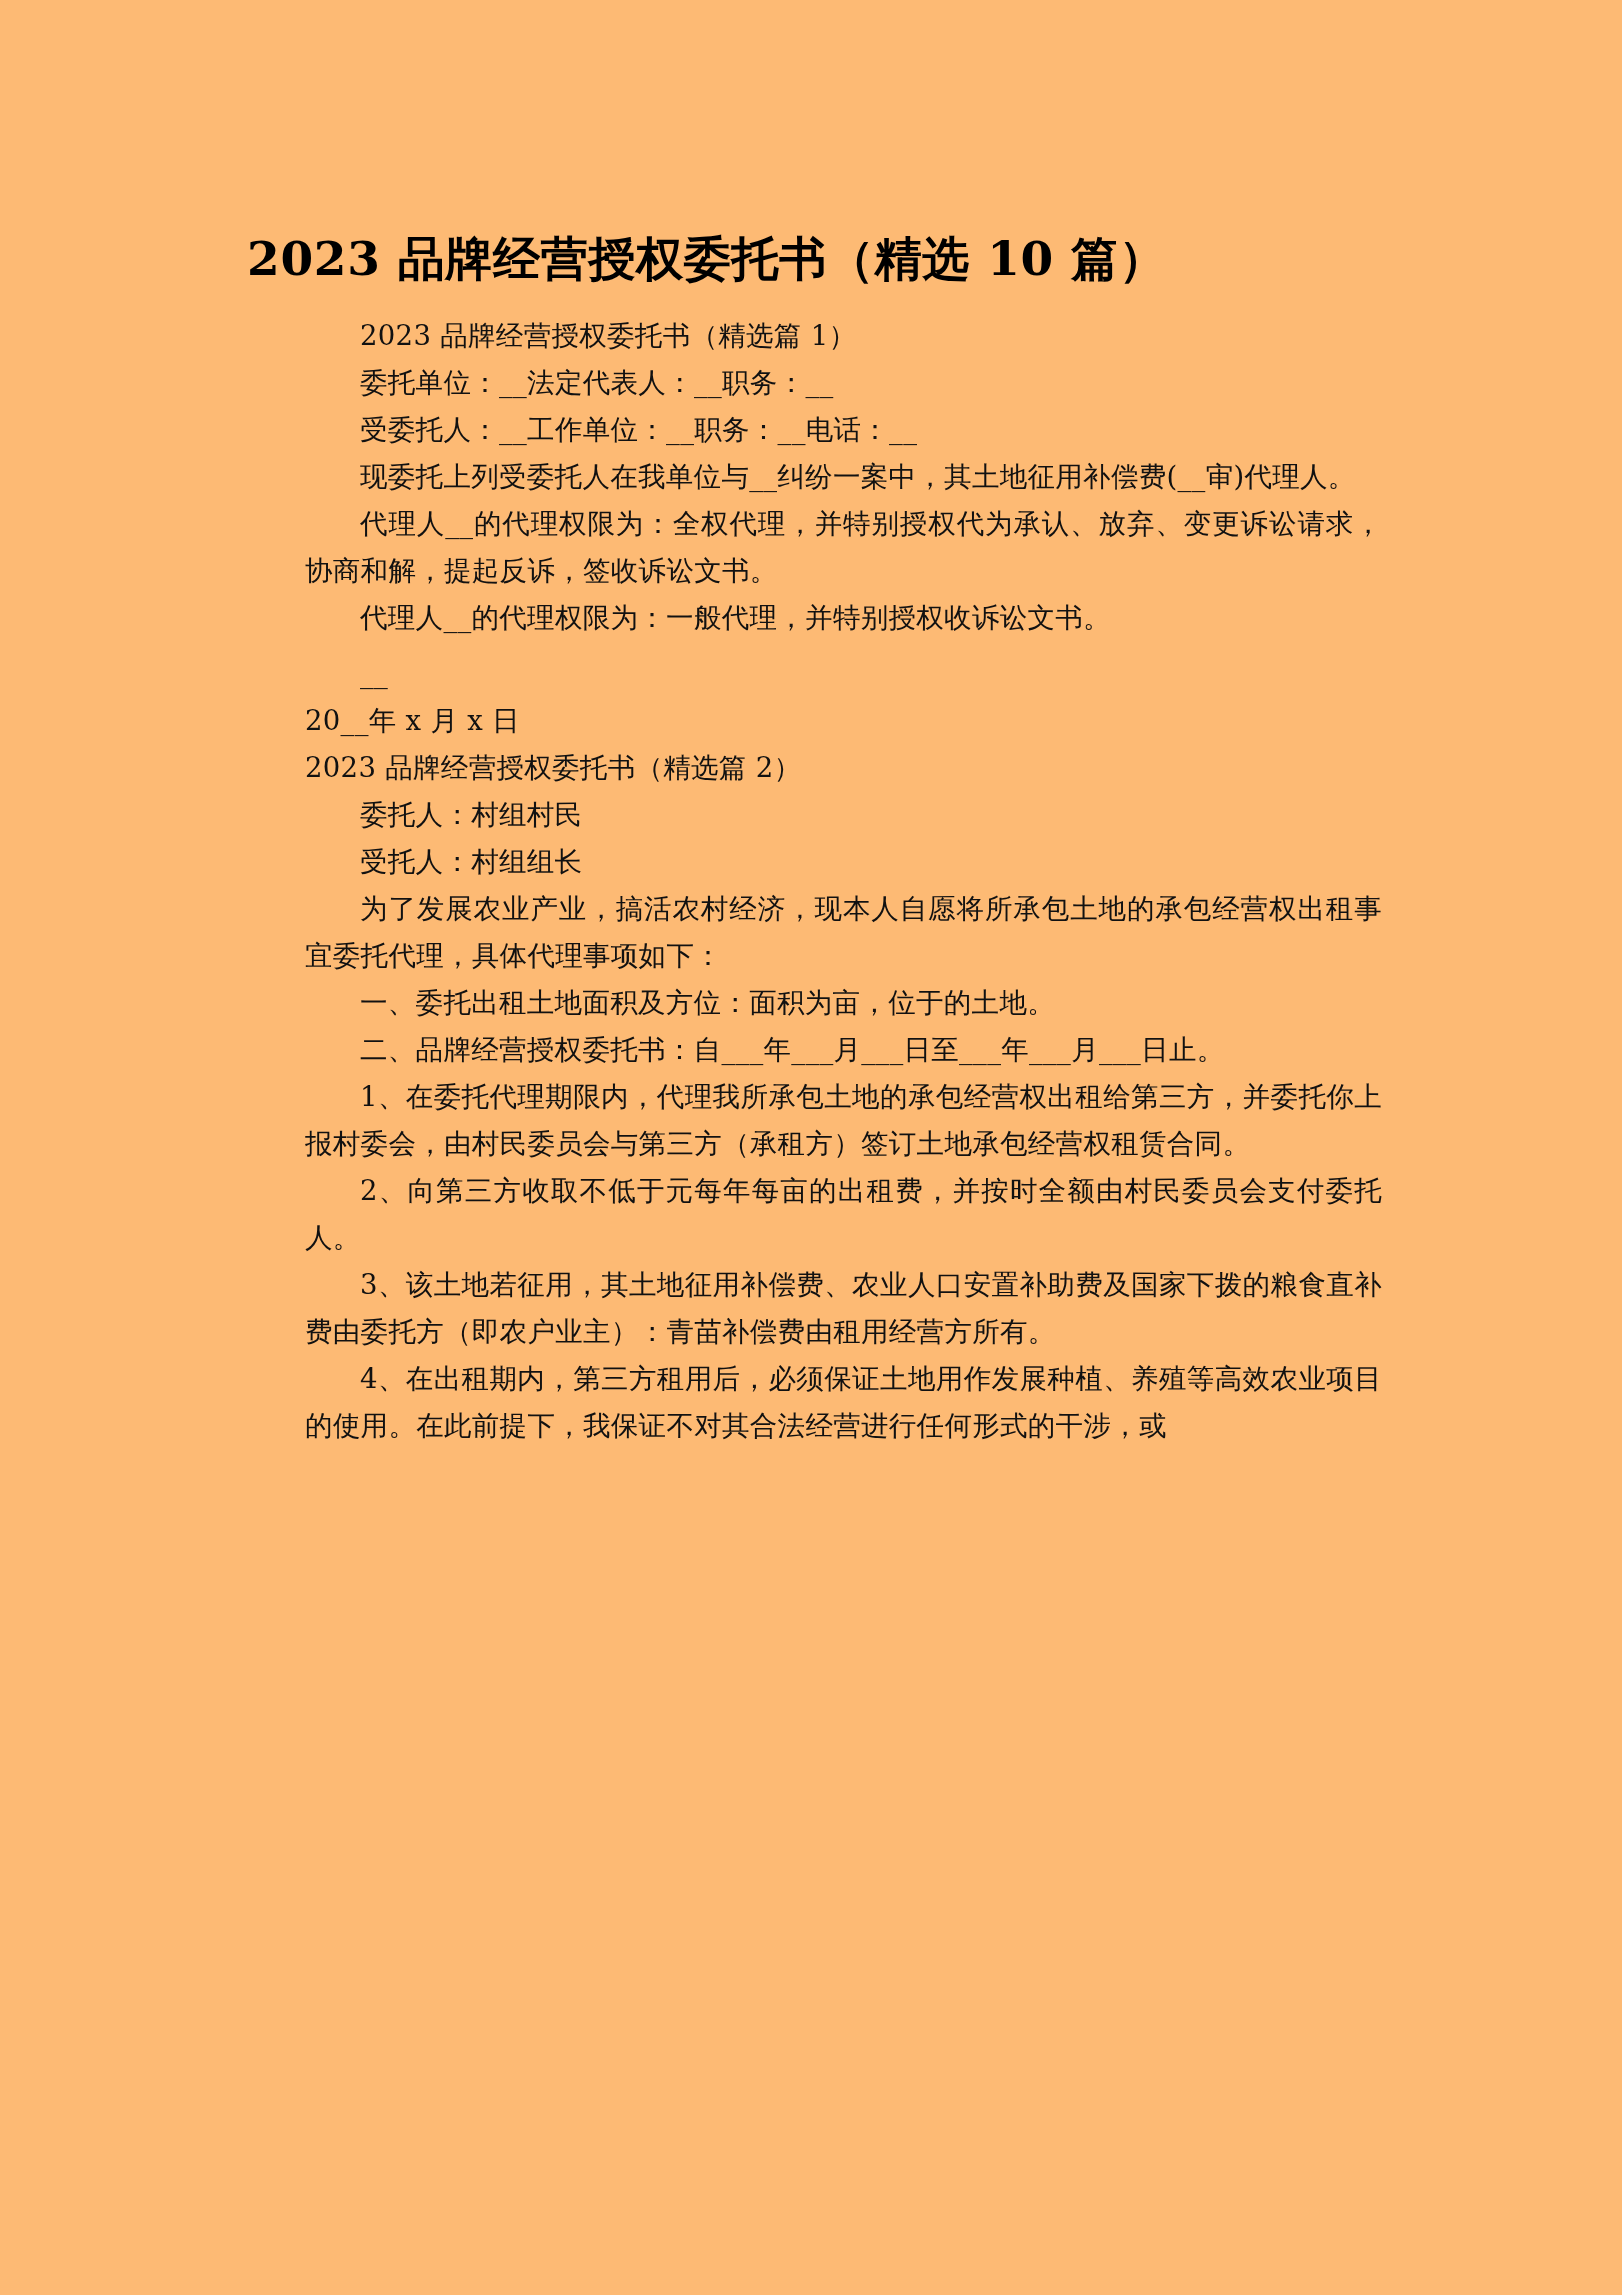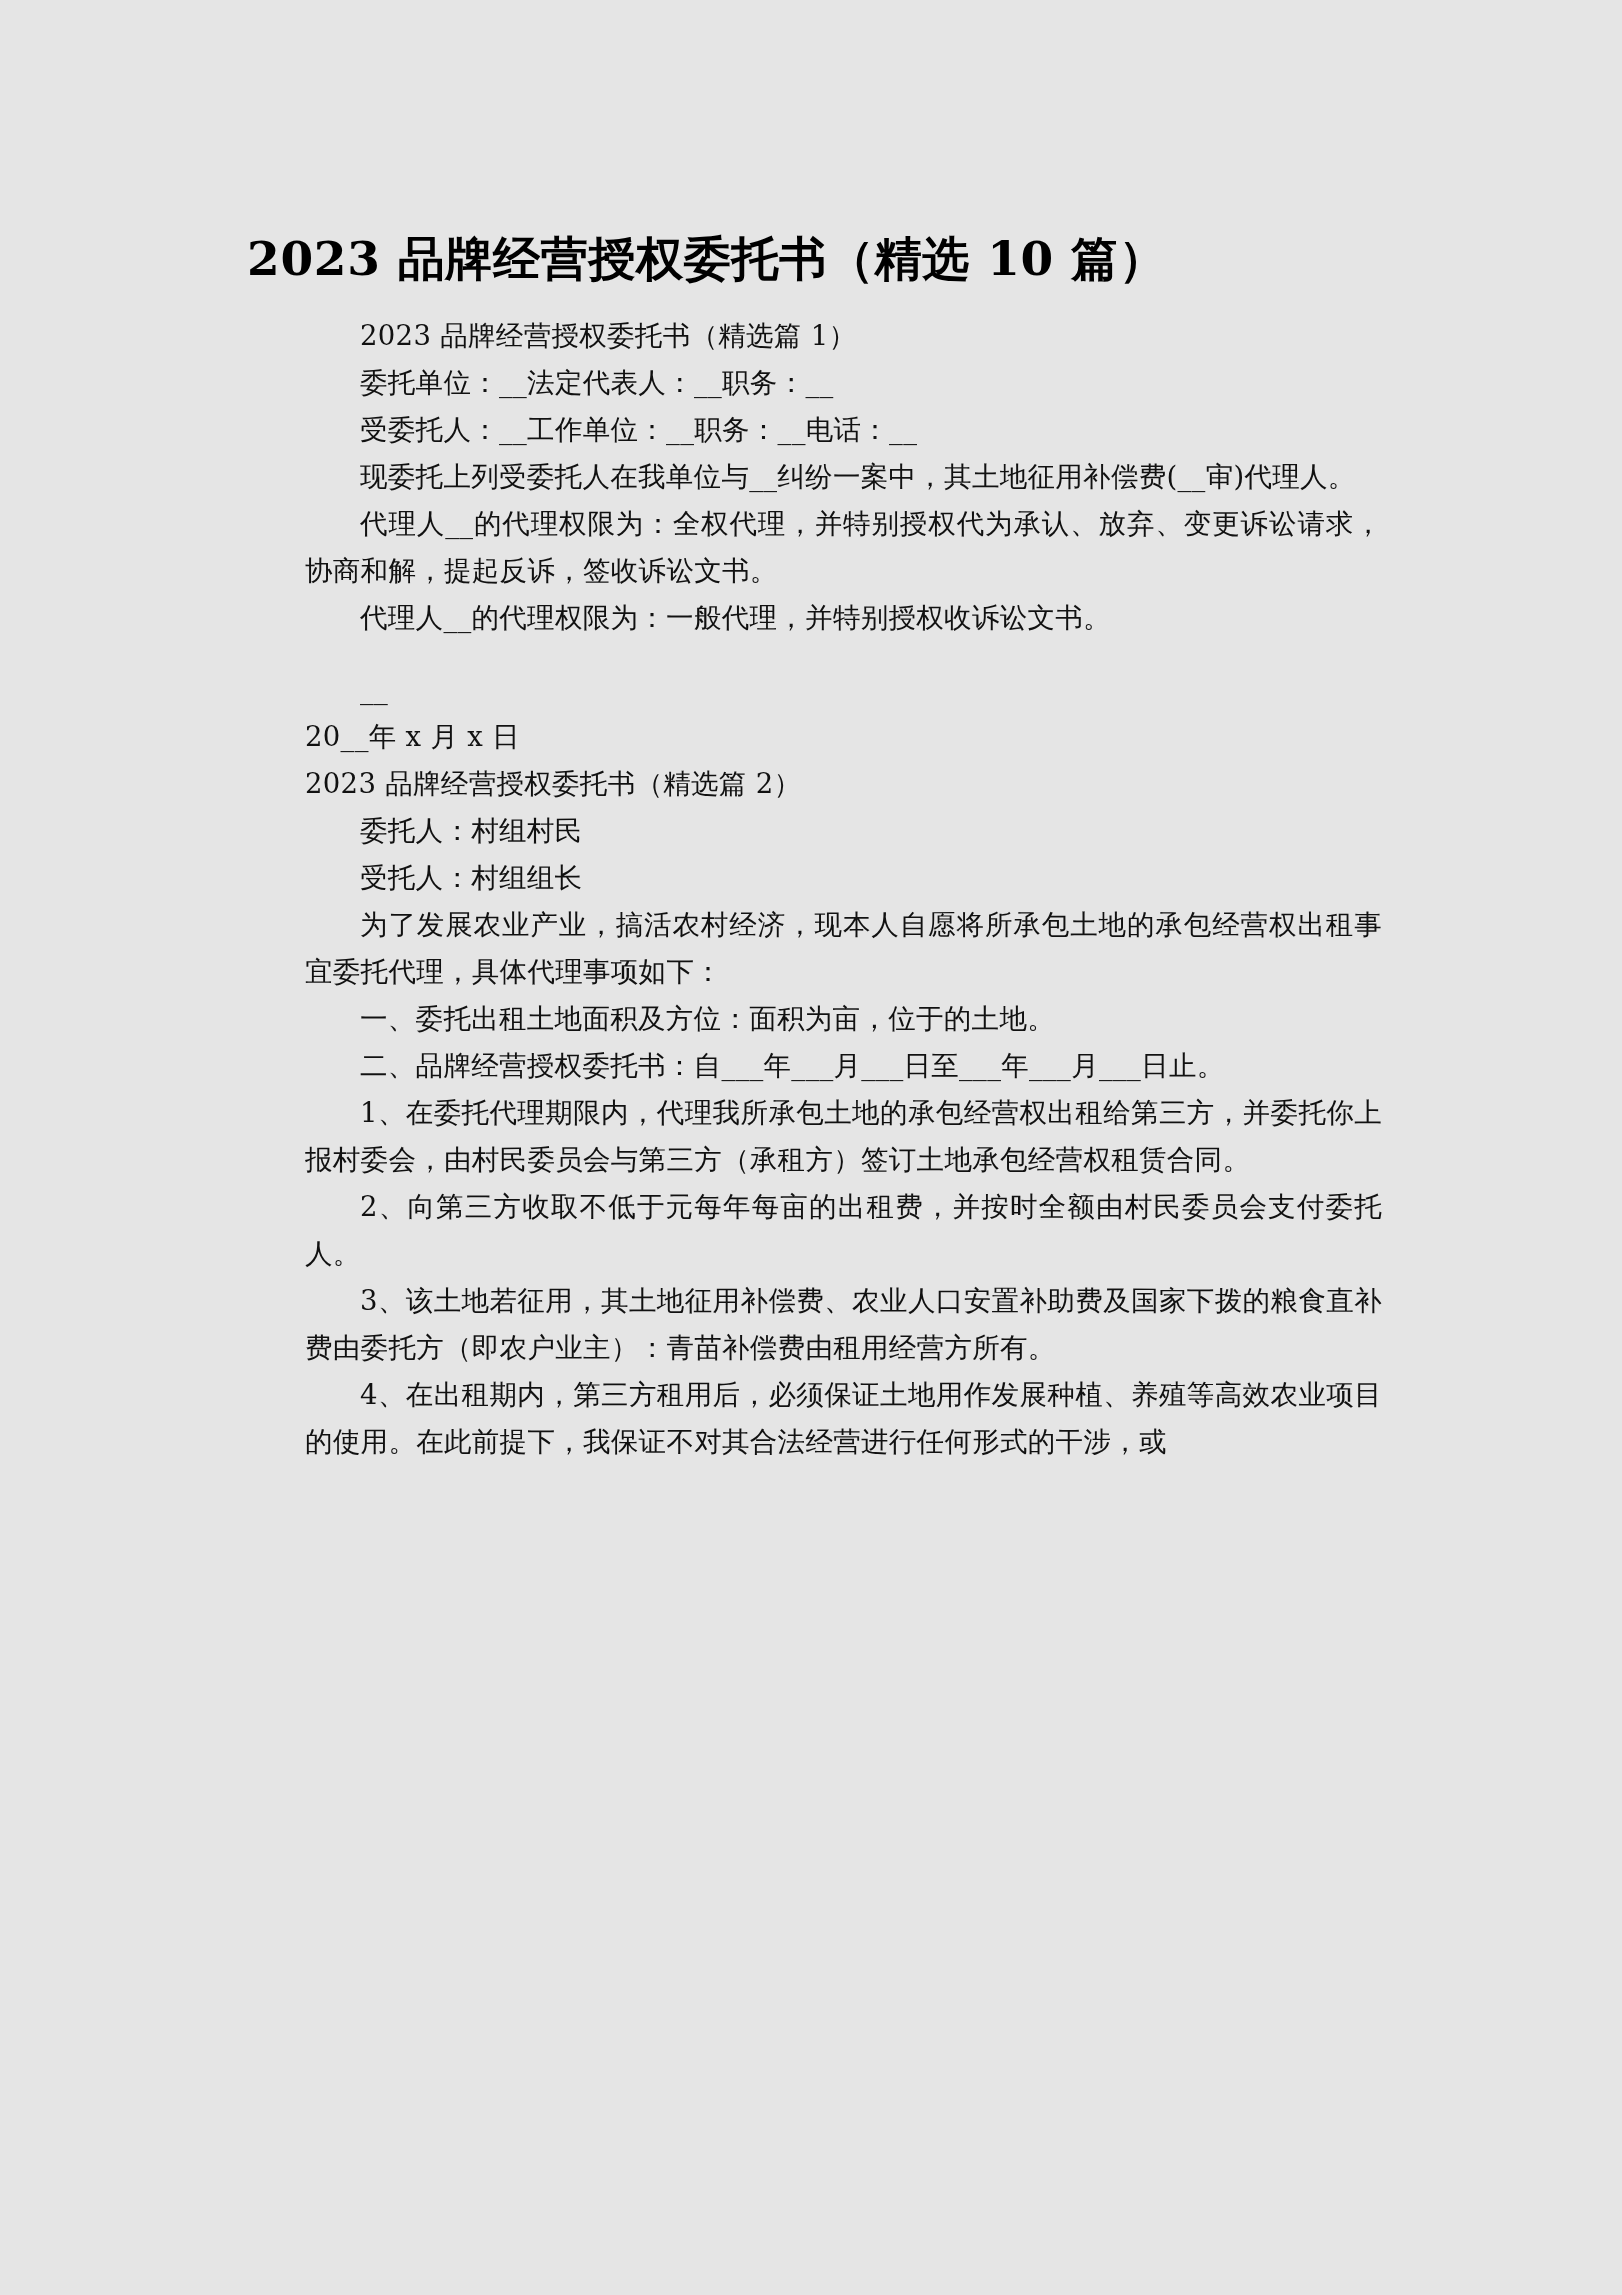--- a/index.html
+++ b/index.html
@@ -5,21 +5,21 @@
 <style>
   html, body {
     margin: 0;
     padding: 0;
     background: #ffffff;
   }
   .page {
     position: relative;
     width: 1623px;
     height: 2295px;
-    background: #e5e5e5;
+    background: #fdba74;
     overflow: hidden;
     font-family: "DejaVu Serif", "Liberation Serif", serif;
     color: #0a0a0a;
     box-sizing: border-box;
   }
   .doc-title {
     position: absolute;
     left: 247px;
     top: 196px;
     width: 1152px;
@@ -48,21 +48,21 @@
     word-break: break-all;
   }
   p.indent {
     text-indent: 55px;
   }
   p.noindent {
     text-indent: 0;
   }
   p.rule-line {
     text-indent: 55px;
-    margin-top: 25px;
+    margin-top: 9px;
   }
 </style>
 </head>
 <body>
 
 <div class="page">
 
   <h1 class="doc-title">2023 品牌经营授权委托书（精选 10 篇）</h1>
 
   <div class="body-block">

